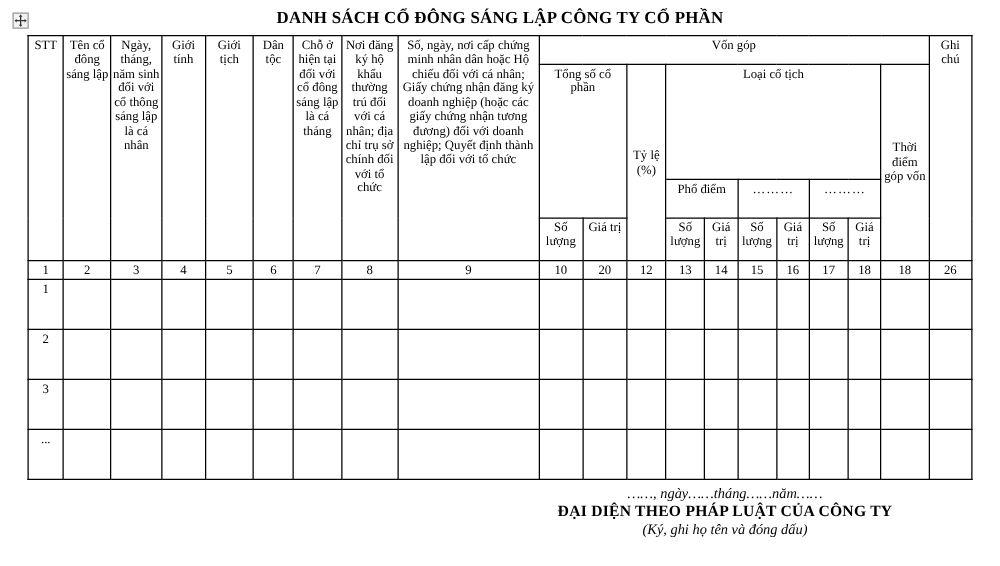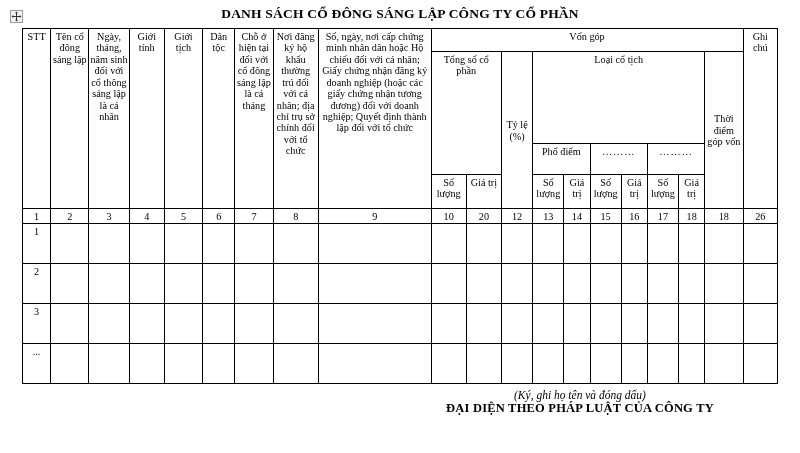--- a/index.html
+++ b/index.html
@@ -312,15 +312,16 @@
     <td></td>
     <td></td>
     <td></td>
     <td></td>
     <td></td>
   </tr>
 </tbody>
   </table>
 
 <div id="signature">
+  <div id="sig-date">……, ngày……tháng……năm……</div>
+  <div id="sig-role">ĐẠI DIỆN THEO PHÁP LUẬT CỦA CÔNG TY</div>
   <div id="sig-note">(Ký, ghi họ tên và đóng dấu)</div>
-  <div id="sig-role">ĐẠI DIỆN THEO PHÁP LUẬT CỦA CÔNG TY</div>
 </div>
 
 </body></html>

